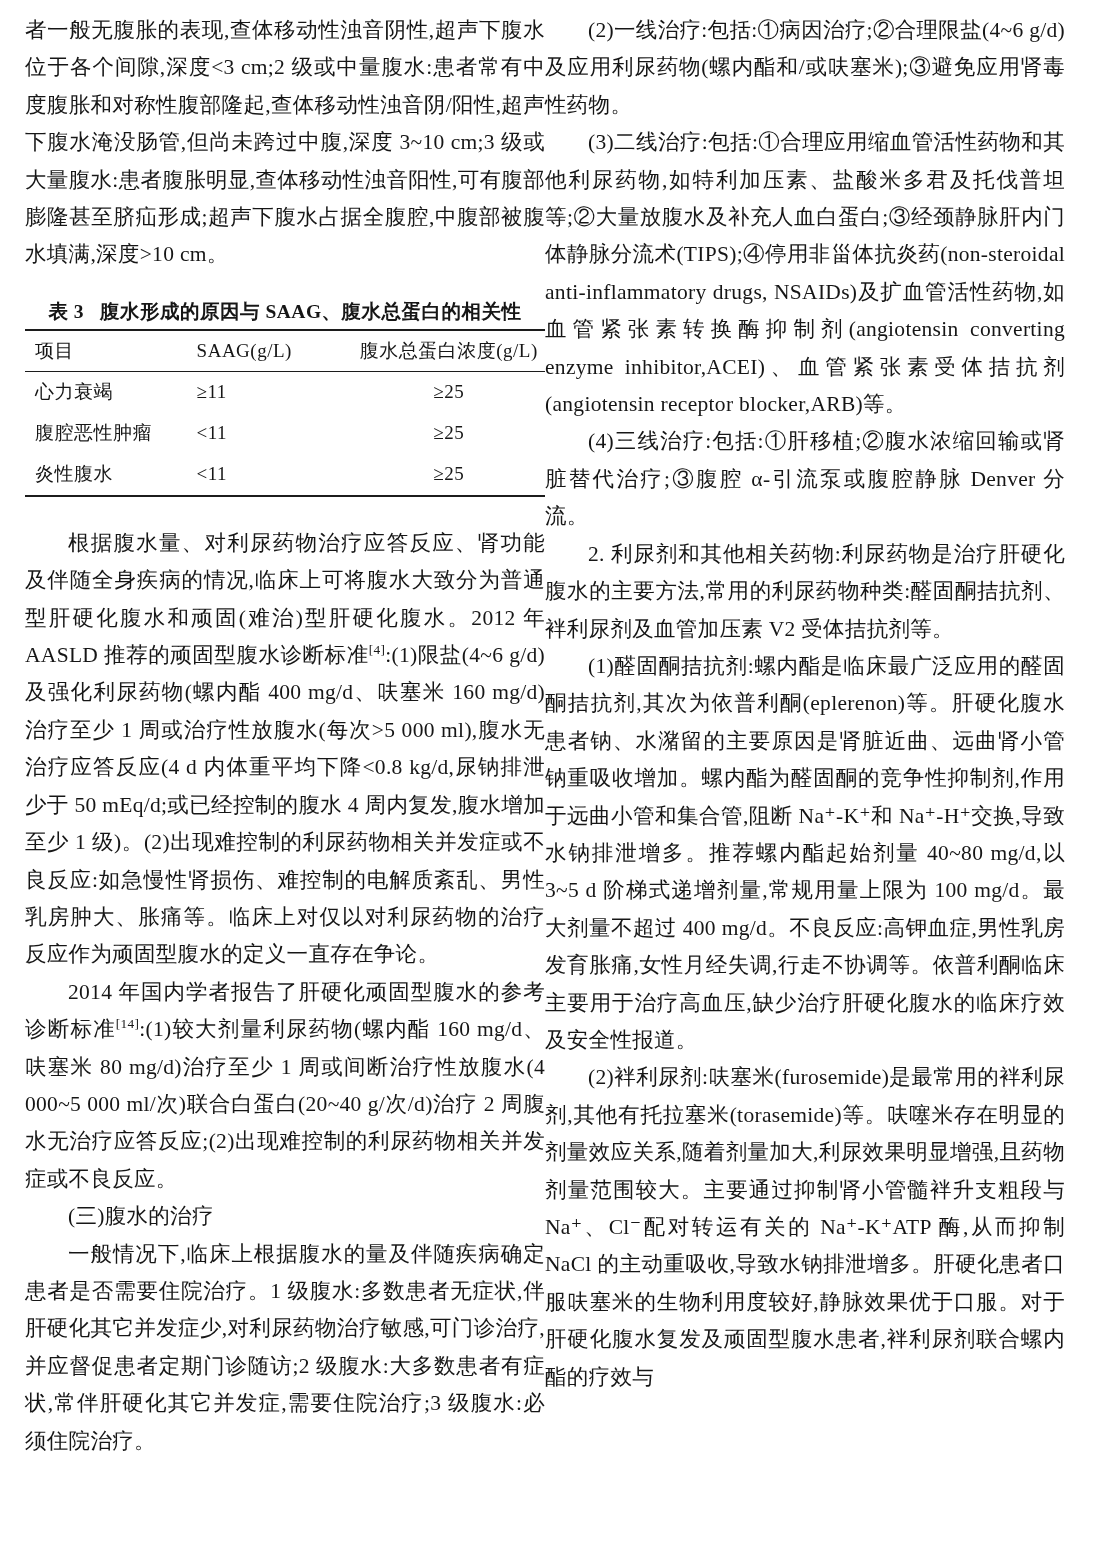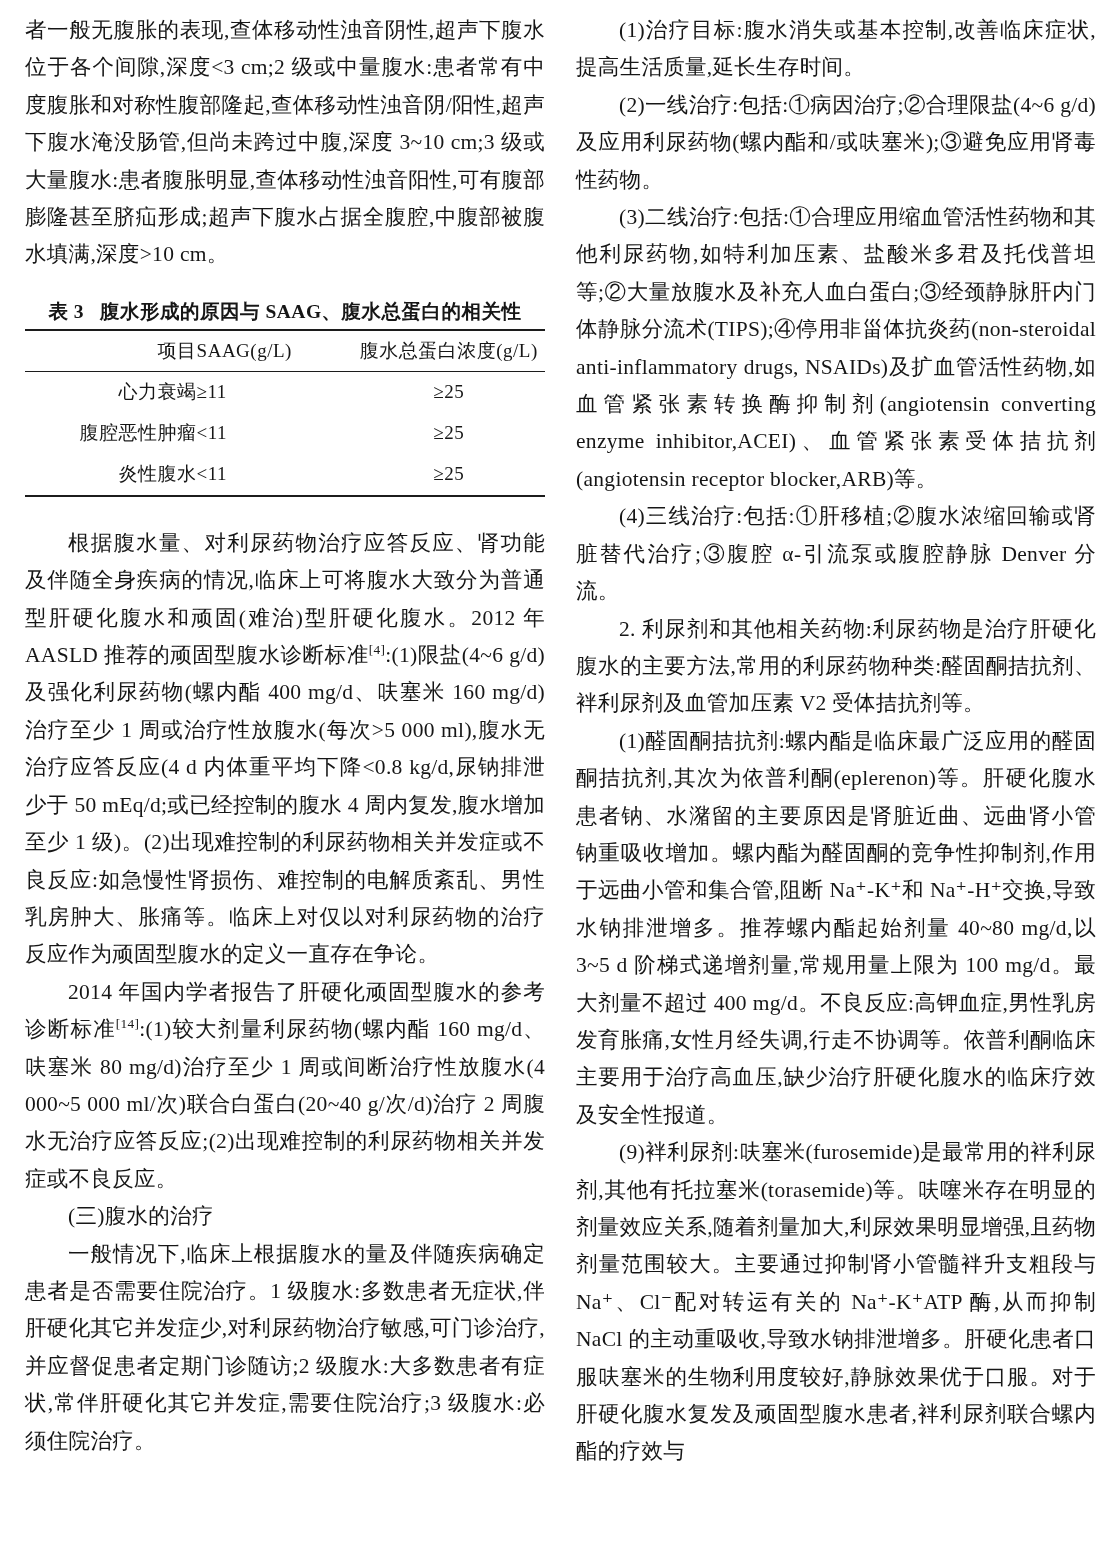--- a/index.html
+++ b/index.html
@@ -6,21 +6,20 @@
   body {
     width: 1114px; height: 1552px; overflow: hidden;
     font-family: "Liberation Serif", "DejaVu Serif", serif;
     color: #161616;
   }
   .page {
     box-sizing: border-box;
     width: 1008px; height: 1552px;
     padding: 12px 22px 0 25px;
     display: flex;
-    gap: 31px;
   }
   .col { width: 520px; flex: 0 0 520px; }
   .para {
     margin: 0;
     font-size: 21.5px;
     line-height: 37.4px;
     text-align: justify;
     text-justify: inter-character;
     letter-spacing: 0.3px;
   }
@@ -43,21 +42,21 @@
     border-bottom: 2.5px solid #1c1c1c;
     font-size: 19px;
   }
   table.three-line thead th {
     font-weight: normal;
     border-bottom: 1.5px solid #1c1c1c;
     padding: 7px 0;
     letter-spacing: 0.5px;
   }
   table.three-line td { padding: 7.5px 0; letter-spacing: 0.5px; }
-  .c-item  { width: 33%; text-align: right; padding-left: 10px !important; margin-top: 8px; }
+  .c-item  { width: 33%; text-align: left; padding-left: 10px !important; margin-top: 8px; }
   .c-saag  { width: 30%; text-align: left; }
   .c-prot  { width: 37%; text-align: center; }
 </style>
 </head>
 <body>
 
 <div class="page">
 
   <div class="col">
     <p class="para">者一般无腹胀的表现,查体移动性浊音阴性,超声下腹水位于各个间隙,深度&lt;3 cm;2 级或中量腹水:患者常有中度腹胀和对称性腹部隆起,查体移动性浊音阴/阳性,超声下腹水淹没肠管,但尚未跨过中腹,深度 3~10 cm;3 级或大量腹水:患者腹胀明显,查体移动性浊音阳性,可有腹部膨隆甚至脐疝形成;超声下腹水占据全腹腔,中腹部被腹水填满,深度&gt;10 cm。</p>
@@ -94,22 +93,21 @@
       </table>
     </div>
 
     <p class="para indent sup-refs">根据腹水量、对利尿药物治疗应答反应、肾功能及伴随全身疾病的情况,临床上可将腹水大致分为普通型肝硬化腹水和顽固(难治)型肝硬化腹水。2012 年 AASLD 推荐的顽固型腹水诊断标准<sup>[4]</sup>:(1)限盐(4~6 g/d)及强化利尿药物(螺内酯 400 mg/d、呋塞米 160 mg/d)治疗至少 1 周或治疗性放腹水(每次&gt;5 000 ml),腹水无治疗应答反应(4 d 内体重平均下降&lt;0.8 kg/d,尿钠排泄少于 50 mEq/d;或已经控制的腹水 4 周内复发,腹水增加至少 1 级)。(2)出现难控制的利尿药物相关并发症或不良反应:如急慢性肾损伤、难控制的电解质紊乱、男性乳房肿大、胀痛等。临床上对仅以对利尿药物的治疗反应作为顽固型腹水的定义一直存在争论。</p>
     <p class="para indent sup-refs">2014 年国内学者报告了肝硬化顽固型腹水的参考诊断标准<sup>[14]</sup>:(1)较大剂量利尿药物(螺内酯 160 mg/d、呋塞米 80 mg/d)治疗至少 1 周或间断治疗性放腹水(4 000~5 000 ml/次)联合白蛋白(20~40 g/次/d)治疗 2 周腹水无治疗应答反应;(2)出现难控制的利尿药物相关并发症或不良反应。</p>
     <p class="para indent">(三)腹水的治疗</p>
     <p class="para indent">一般情况下,临床上根据腹水的量及伴随疾病确定患者是否需要住院治疗。1 级腹水:多数患者无症状,伴肝硬化其它并发症少,对利尿药物治疗敏感,可门诊治疗,并应督促患者定期门诊随访;2 级腹水:大多数患者有症状,常伴肝硬化其它并发症,需要住院治疗;3 级腹水:必须住院治疗。</p>
   </div>
 
   <div class="col">
-    <p class="para indent">(1)治疗目标:腹水消失或基本控制,改善临床症状,提高生活质量,延长生存时间。</p>
     <p class="para indent">(2)一线治疗:包括:①病因治疗;②合理限盐(4~6 g/d)及应用利尿药物(螺内酯和/或呋塞米);③避免应用肾毒性药物。</p>
     <p class="para indent">(3)二线治疗:包括:①合理应用缩血管活性药物和其他利尿药物,如特利加压素、盐酸米多君及托伐普坦等;②大量放腹水及补充人血白蛋白;③经颈静脉肝内门体静脉分流术(TIPS);④停用非甾体抗炎药(non-steroidal anti-inflammatory drugs, NSAIDs)及扩血管活性药物,如血管紧张素转换酶抑制剂(angiotensin converting enzyme inhibitor,ACEI)、血管紧张素受体拮抗剂(angiotensin receptor blocker,ARB)等。</p>
     <p class="para indent">(4)三线治疗:包括:①肝移植;②腹水浓缩回输或肾脏替代治疗;③腹腔 α-引流泵或腹腔静脉 Denver 分流。</p>
     <p class="para indent">2. 利尿剂和其他相关药物:利尿药物是治疗肝硬化腹水的主要方法,常用的利尿药物种类:醛固酮拮抗剂、袢利尿剂及血管加压素 V2 受体拮抗剂等。</p>
     <p class="para indent">(1)醛固酮拮抗剂:螺内酯是临床最广泛应用的醛固酮拮抗剂,其次为依普利酮(eplerenon)等。肝硬化腹水患者钠、水潴留的主要原因是肾脏近曲、远曲肾小管钠重吸收增加。螺内酯为醛固酮的竞争性抑制剂,作用于远曲小管和集合管,阻断 Na⁺-K⁺和 Na⁺-H⁺交换,导致水钠排泄增多。推荐螺内酯起始剂量 40~80 mg/d,以 3~5 d 阶梯式递增剂量,常规用量上限为 100 mg/d。最大剂量不超过 400 mg/d。不良反应:高钾血症,男性乳房发育胀痛,女性月经失调,行走不协调等。依普利酮临床主要用于治疗高血压,缺少治疗肝硬化腹水的临床疗效及安全性报道。</p>
-    <p class="para indent">(9)袢利尿剂:呋塞米(furosemide)是最常用的袢利尿剂,其他有托拉塞米(torasemide)等。呋噻米存在明显的剂量效应关系,随着剂量加大,利尿效果明显增强,且药物剂量范围较大。主要通过抑制肾小管髓袢升支粗段与 Na⁺、Cl⁻配对转运有关的 Na⁺-K⁺ATP 酶,从而抑制 NaCl 的主动重吸收,导致水钠排泄增多。肝硬化患者口服呋塞米的生物利用度较好,静脉效果优于口服。对于肝硬化腹水复发及顽固型腹水患者,袢利尿剂联合螺内酯的疗效与</p>
+    <p class="para indent">(2)袢利尿剂:呋塞米(furosemide)是最常用的袢利尿剂,其他有托拉塞米(torasemide)等。呋噻米存在明显的剂量效应关系,随着剂量加大,利尿效果明显增强,且药物剂量范围较大。主要通过抑制肾小管髓袢升支粗段与 Na⁺、Cl⁻配对转运有关的 Na⁺-K⁺ATP 酶,从而抑制 NaCl 的主动重吸收,导致水钠排泄增多。肝硬化患者口服呋塞米的生物利用度较好,静脉效果优于口服。对于肝硬化腹水复发及顽固型腹水患者,袢利尿剂联合螺内酯的疗效与</p>
   </div>
 
 </div>
 
 </body></html>

